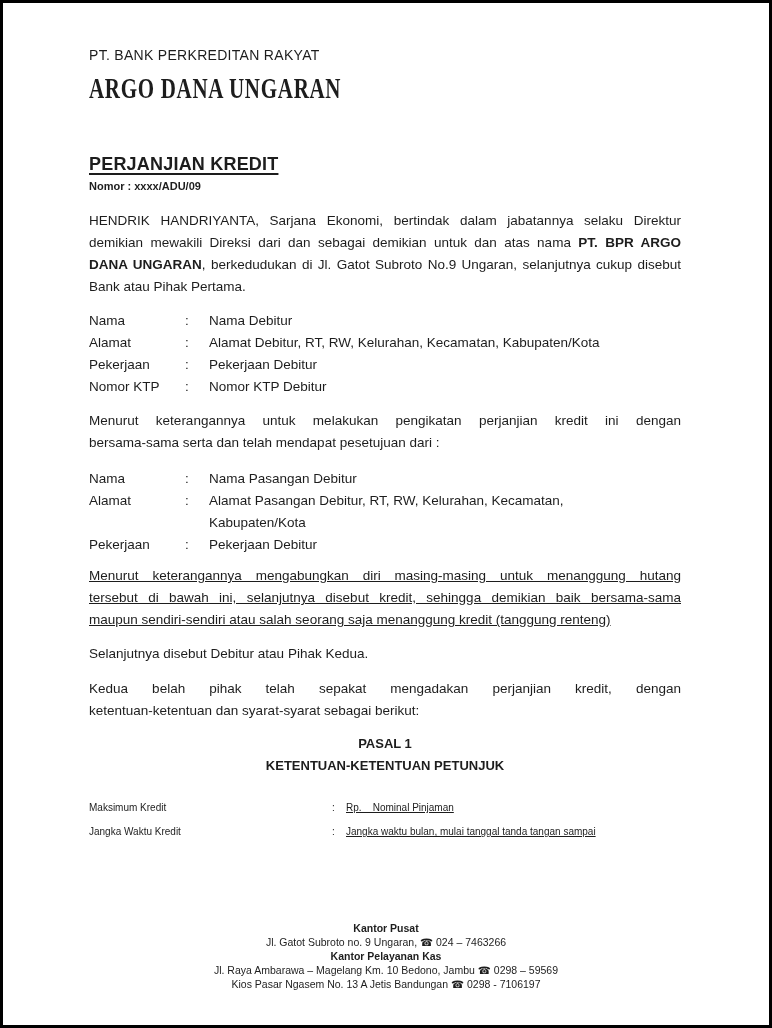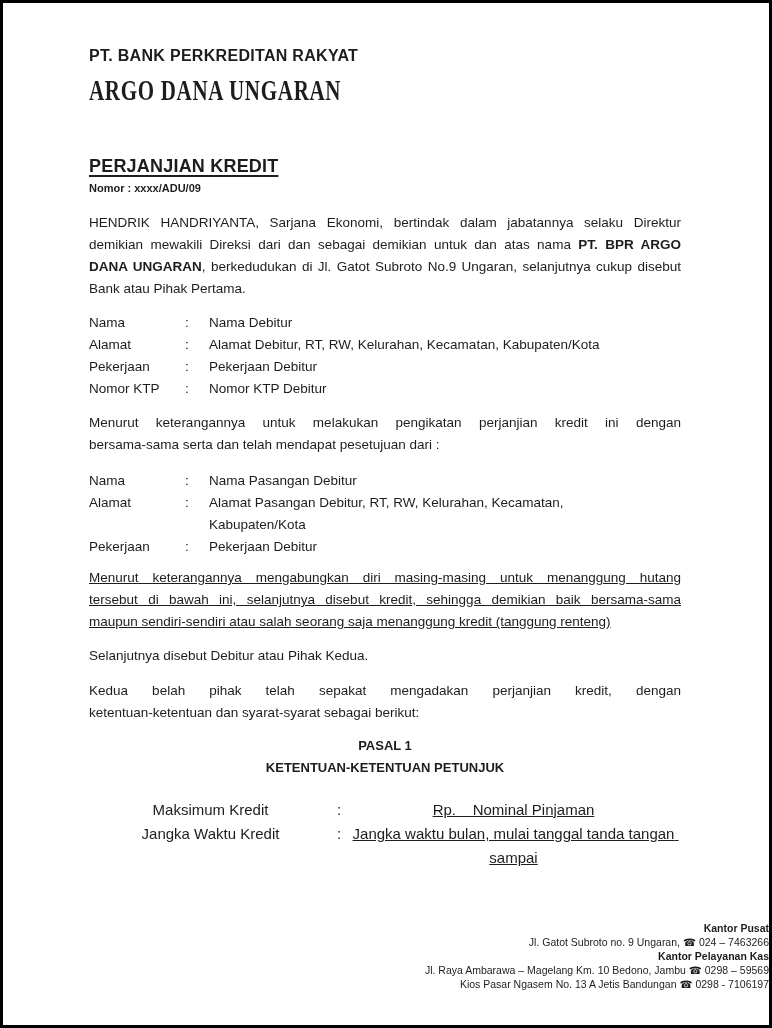--- a/index.html
+++ b/index.html
@@ -7,21 +7,21 @@
     position:relative;
     width:772px;height:1028px;
     box-sizing:border-box;
     border:3px solid #000;
     background:#ffffff;
     color:#1d1d1d;
     font-family:"Liberation Sans",sans-serif;
     overflow:hidden;
   }
   .content{padding:0 88px 0 86px;}
-  .company{margin-top:44px;font-size:16px;font-weight:bold;letter-spacing:.3px;}
+  .company{margin-top:44px;font-size:14px;font-weight:normal;letter-spacing:.3px;}
   .brand{margin-top:11px;height:28px;}
   .brand-inner{
     display:inline-block;white-space:nowrap;
     font-family:"Liberation Serif",serif;font-weight:bold;
     font-size:30px;line-height:28px;letter-spacing:1px;
     transform:scaleX(.70);transform-origin:0 50%;
   }
   .title-wrap{margin-top:52px;text-align:left;}
   .doc-title{
     display:inline-block;
@@ -41,27 +41,27 @@
   .consent{margin-top:12px;}
   .fields2{margin-top:14px;}
   .joint{margin-top:9px;text-decoration:underline;}
   .second-party{margin-top:12px;}
   .agreement{margin-top:13px;}
   .frow{display:flex;}
   .flabel{width:96px;flex:none;}
   .fcolon{width:24px;flex:none;}
   .fvalue{flex:1;}
   .pasal{margin-top:11px;text-align:center;font-weight:bold;font-size:13px;line-height:22px;}
-  .terms{margin-top:19px;font-size:15px;line-height:24px;text-align:center;}
+  .terms{margin-top:19px;font-size:10px;line-height:24px;}
   .tlabel{width:243px;flex:none;}
   .tcolon{width:14px;flex:none;}
   .tvalue{flex:1;white-space:pre-wrap;text-decoration:underline;}
   .footer{
     position:absolute;left:0;right:0;bottom:34px;
-    text-align:right;font-size:10.5px;line-height:14px;color:#1d1d1d;
+    text-align:center;font-size:10.5px;line-height:14px;color:#1d1d1d;
   }
   .fb{font-weight:bold;}
   .phone-icon{font-family:"DejaVu Sans",sans-serif;}
 </style>
 </head>
 <body>
 
 <div class="page">
   <div class="content">
 

